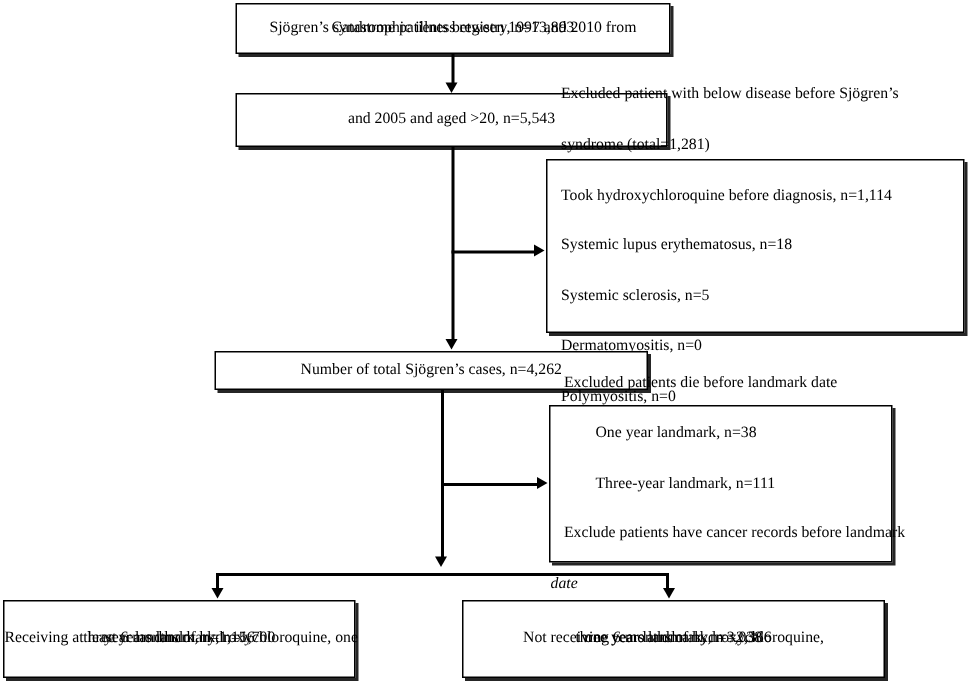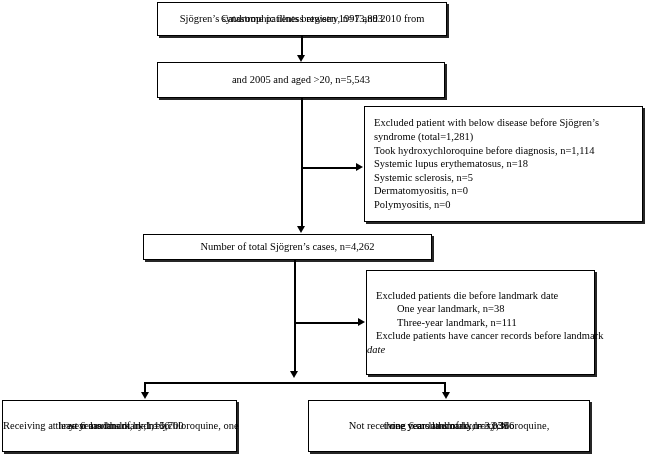--- a/index.html
+++ b/index.html
@@ -27,20 +27,21 @@
     flex-direction: column;
     justify-content: center;
   }
   .box.center {
     align-items: center;
     text-align: center;
   }
   .box.left {
     align-items: flex-start;
     text-align: left;
+    gap: 20px;
   }
   .line {
     position: absolute;
     font-size: 10.5px;
     line-height: 13.6px;
     white-space: pre;
   }
   .box.center .line { width: 100%; }
   .box.left .line { position: relative; padding-left: 9px; }
   .indent { padding-left: 30px !important; }

